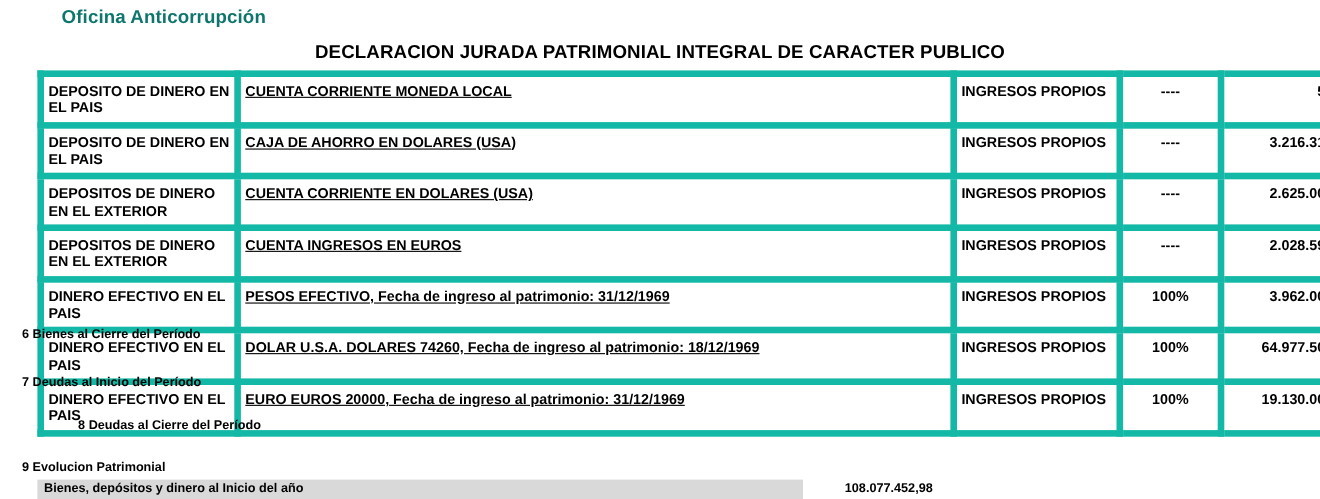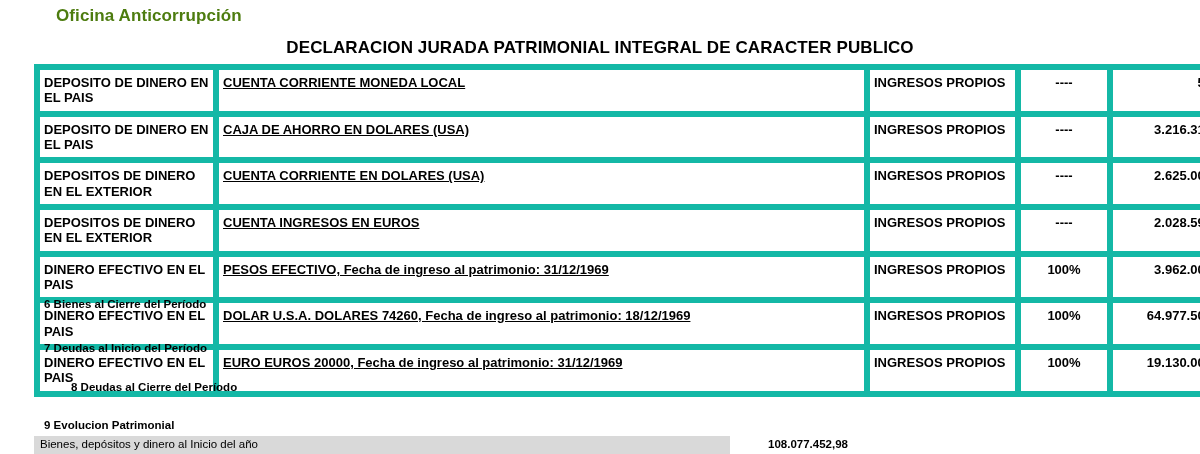--- a/index.html
+++ b/index.html
@@ -20,21 +20,21 @@
     height: 454px;
     box-sizing: border-box;
   }
   .org-title {
     position: absolute;
     left: 56px;
     top: 6px;
     font-size: 17px;
     font-weight: bold;
     letter-spacing: 0.1px;
-    color: #4d7c0f;
+    color: #0f766e;
   }
   .doc-title {
     position: absolute;
     left: 0;
     right: 0;
     top: 38px;
     text-align: center;
     font-size: 17px;
     font-weight: bold;
     letter-spacing: 0.1px;
@@ -57,21 +57,21 @@
     height: 22px;
   }
   .col-kind   { width: 165px; }
   .col-desc   { width: 637px; text-decoration: underline; }
   .col-source { width: 137px; margin-left: 28px; }
   .col-pct    { width: 78px; text-align: center; }
   .col-amount { width: 113px; text-align: right; }
 
   .section-line {
     position: absolute;
-    left: 44px;
+    left: 20px;
     font-size: 11.5px;
     font-weight: bold;
   }
   .sec-6 { top: 298px; }
   .sec-7 { top: 342px; }
   .sec-8 { top: 381px; left: 38px; padding-left: 33px; }
   .sec-9 { top: 419px; }
 
   .evolution-row {
     position: absolute;
@@ -87,21 +87,21 @@
     width: 696px;
     height: 18px;
     background: #d9d9d9;
     box-sizing: border-box;
   }
   .evo-label-text {
     position: absolute;
     left: 6px;
     top: 2px;
     font-size: 11.5px;
-    font-weight: normal;
+    font-weight: bold;
     white-space: nowrap;
   }
   .evo-value {
     position: absolute;
     left: 734px;
     top: 2px;
     font-size: 11.5px;
     font-weight: bold;
     white-space: nowrap;
   }

